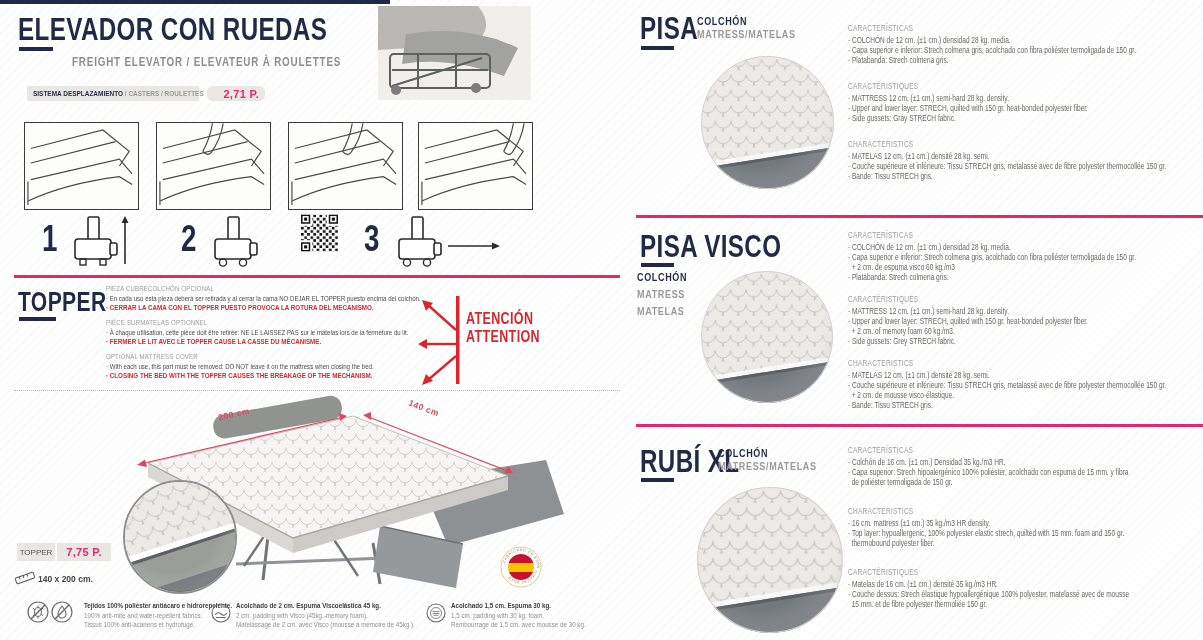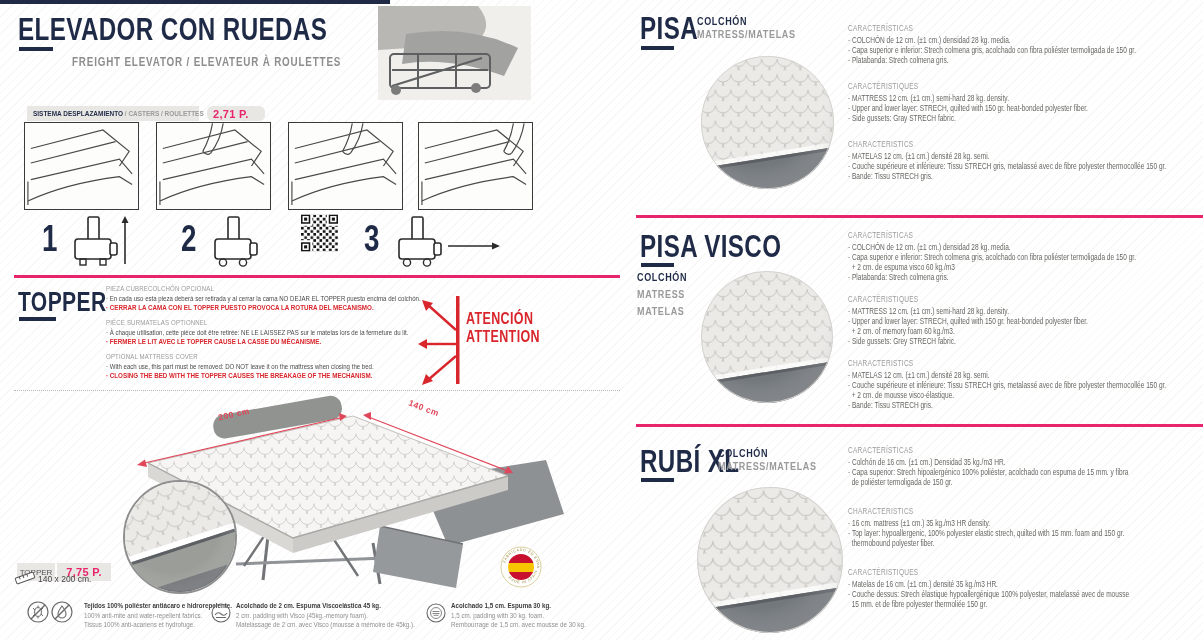--- a/index.html
+++ b/index.html
@@ -10,21 +10,21 @@
           repeating-linear-gradient(135deg, rgba(100,100,95,.05) 0 1px, transparent 1px 6px),
           #ffffff;}
   .abs{position:absolute;}
   .grey{color:#9a9a9a;}
   .cx{transform:scaleX(.78);transform-origin:0 0;white-space:nowrap;}
   .cx82{transform:scaleX(.82);transform-origin:0 0;white-space:nowrap;}
   .title-xl{font-size:31px;font-weight:bold;letter-spacing:.5px;color:#1f2a47;}
   .title-l{font-size:27px;font-weight:bold;letter-spacing:.5px;color:#1f2a47;}
   .title-bar{background:#1f2a47;height:4px;}
   .subtle{font-size:12px;font-weight:bold;color:#8d8d8d;letter-spacing:1px;}
-  .greybox{background:#e9e7e4;display:flex;align-items:center;padding:0 6px;box-sizing:border-box;margin-top:20px;}
+  .greybox{background:#e9e7e4;display:flex;align-items:center;padding:0 6px;box-sizing:border-box;}
   .sep-pink{background:#e7256d;height:3px;}
   .sep-dot{border-top:1px dotted #b9b7b4;height:0;}
   .warnwrap{transform:scaleX(.8);transform-origin:0 0;width:430px;}
   .warn-block{margin-bottom:5px;}
   .warn-head{font-size:7.6px;line-height:9.5px;color:#9a9a9a;letter-spacing:.2px;}
   .warn-body{font-size:7.6px;line-height:9.5px;color:#4a4a4a;}
   .warn-red{font-size:7.8px;line-height:10px;color:#d8262c;font-weight:bold;}
   .attn{font-size:16px;line-height:18px;font-weight:bold;color:#d8262c;letter-spacing:.5px;}
   .specs{transform:scaleX(.8);transform-origin:0 0;width:445px;}
   .spec-block{margin-bottom:16px;}
@@ -132,21 +132,21 @@
 
   <div class="abs title-xl cx" style="left:18px;top:12px;">ELEVADOR CON RUEDAS</div>
   <div class="abs title-bar" style="left:19px;top:47px;width:34px;"></div>
   <div class="abs subtle cx82" style="left:72px;top:55px;">FREIGHT ELEVATOR / ELEVATEUR À ROULETTES</div>
 
   <div class="abs greybox" style="left:27px;top:86px;width:172px;height:15px;">
     <span style="font-size:7.6px;font-weight:bold;color:#1f2a47;white-space:nowrap;transform:scaleX(.85);transform-origin:0 50%;">
       <span>SISTEMA DESPLAZAMIENTO</span><span class="grey"> / CASTERS / ROULETTES</span>
     </span>
   </div>
-  <div class="abs greybox" style="left:207px;top:86px;width:58px;height:15px;justify-content:flex-start;border-radius:6px;">
+  <div class="abs greybox" style="left:207px;top:86px;width:58px;height:15px;justify-content:flex-end;border-radius:6px;">
     <span class="pricebig">2,71 P.</span>
   </div>
 
   <div class="abs" style="left:378px;top:6px;width:153px;height:94px;background:#f0efec;overflow:hidden;">
     <svg width="153" height="94" viewBox="0 0 153 94">
       <path d="M0,0 H100 Q118,22 96,38 L0,44 Z" fill="#b9b7b3"></path>
       <path d="M28,28 Q90,18 140,42 L126,70 Q70,50 24,58 Z" fill="#a2a3a0"></path>
       <g fill="none" stroke="#5d5f61" stroke-width="2">
         <rect x="12" y="48" width="100" height="34" rx="4" fill="none"></rect>
         <path d="M14,80 L104,52 M14,64 L110,64 M40,48 L40,82 M78,48 L78,82"></path>
@@ -328,21 +328,21 @@
   <div class="abs greybox" style="left:57px;top:543px;width:54px;height:18px;justify-content:center;">
     <span class="pricebig">7,75 P.</span>
   </div>
 
   <svg class="abs" style="left:14px;top:570px;" width="22" height="16" viewBox="0 0 22 16">
     <g transform="rotate(-20 11 8)">
       <rect x="1.5" y="5" width="19" height="6" rx="1" fill="#ffffff" stroke="#555" stroke-width="1"></rect>
       <path d="M6,5 v2.6 M10,5 v2.6 M14,5 v2.6" stroke="#555" stroke-width="1"></path>
     </g>
   </svg>
-  <div class="abs" style="left:38px;top:574px;font-size:8.5px;font-weight:normal;color:#444;">140 x 200 cm.</div>
+  <div class="abs" style="left:38px;top:574px;font-size:8.5px;font-weight:bold;color:#444;">140 x 200 cm.</div>
 
   <svg class="abs" style="left:27px;top:601px;" width="22" height="22" viewBox="0 0 22 22">
     <circle cx="11" cy="11" r="10" fill="none" stroke="#6a6a6a" stroke-width="1.2"></circle>
     <ellipse cx="11" cy="11" rx="3.4" ry="4.4" fill="none" stroke="#6a6a6a" stroke-width="1"></ellipse>
     <path d="M6,7 l2,2 M6,15 l2,-2 M16,7 l-2,2 M16,15 l-2,-2 M11,4.5 v2 M11,15.5 v2" stroke="#6a6a6a" stroke-width="1"></path>
     <line x1="4" y1="18" x2="18" y2="4" stroke="#6a6a6a" stroke-width="1.4"></line>
   </svg>
   <svg class="abs" style="left:51px;top:601px;" width="22" height="22" viewBox="0 0 22 22">
     <circle cx="11" cy="11" r="10" fill="none" stroke="#6a6a6a" stroke-width="1.2"></circle>
     <path d="M11,5 C8,9 7,11 7,13 a4,4 0 0 0 8,0 C15,11 14,9 11,5 Z" fill="none" stroke="#6a6a6a" stroke-width="1.1"></path>

